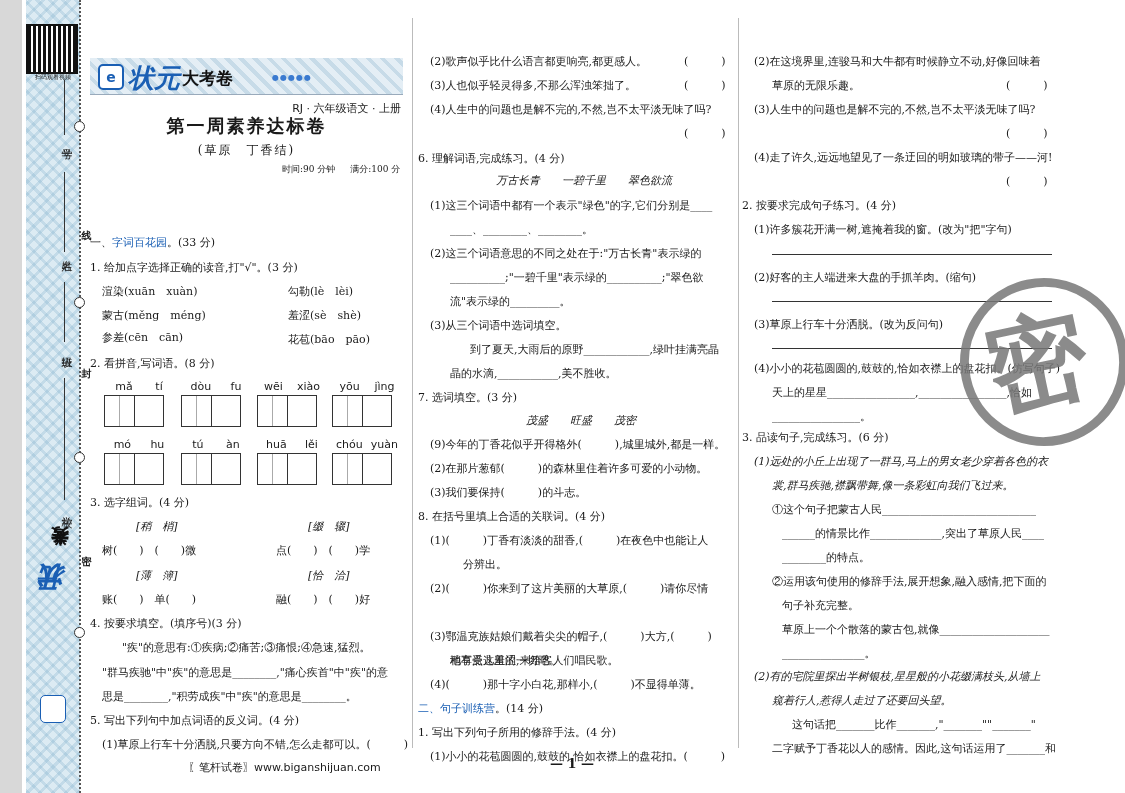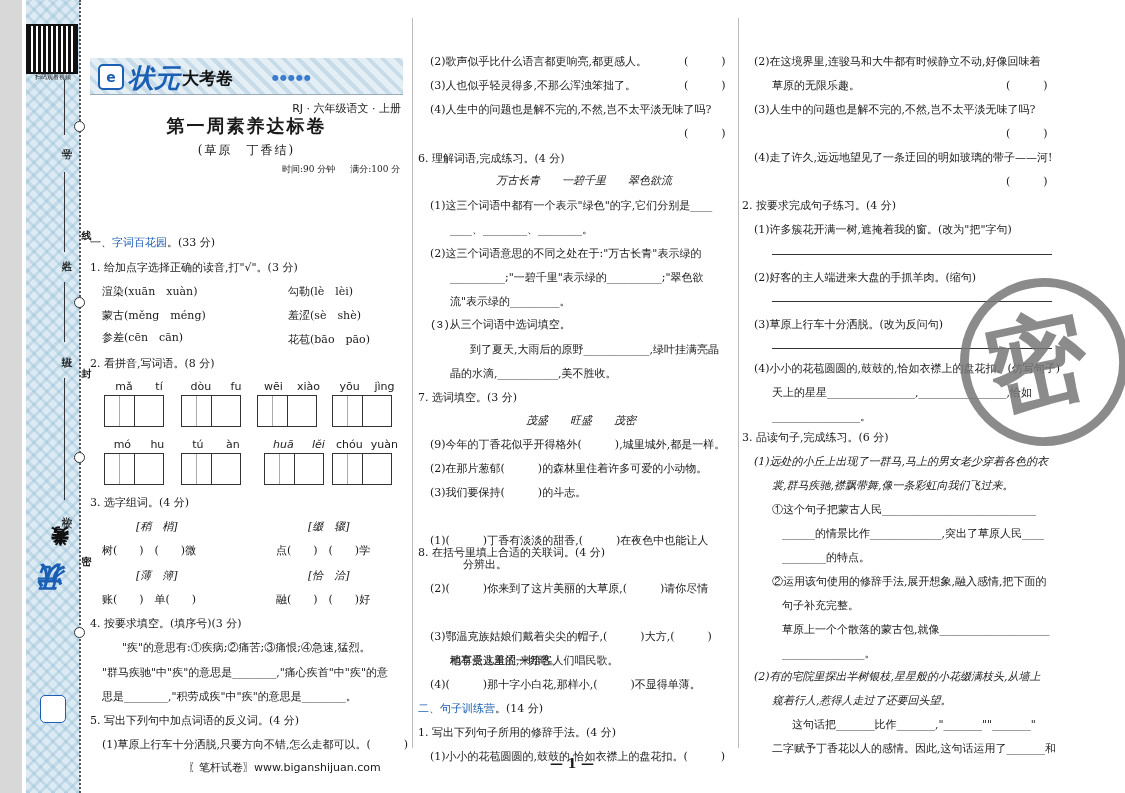--- a/index.html
+++ b/index.html
@@ -184,21 +184,21 @@
   <div class="pinyin-group" style="left:93px;top:438px;">
     <div class="py">
         <span>tú</span>
         <span>àn</span>
       </div>
     <div class="boxes">
         <div class="cell"></div>
         <div class="cell"></div>
       </div>
   </div>
-  <div class="pinyin-group" style="left:176px;top:438px;font-style:italic;">
+  <div class="pinyin-group" style="left:169px;top:438px;">
     <div class="py">
         <span>huā</span>
         <span>lěi</span>
       </div>
     <div class="boxes">
         <div class="cell"></div>
         <div class="cell"></div>
       </div>
   </div>
   <div class="pinyin-group" style="left:244px;top:438px;">
@@ -241,31 +241,31 @@
   <div class="ln" style="left:12px;top:103px;">(4)人生中的问题也是解不完的,不然,岂不太平淡无味了吗?</div>
   <div class="ln" style="left:266px;top:127px;">(　　　)</div>
 
   <div class="ln" style="left:0;top:152px;">6. 理解词语,完成练习。(4 分)</div>
   <div class="ln em" style="left:78px;top:174px;">万古长青　　一碧千里　　翠色欲流</div>
   <div class="ln" style="left:12px;top:199px;">(1)这三个词语中都有一个表示"绿色"的字,它们分别是____</div>
   <div class="ln" style="left:32px;top:223px;">____、________、________。</div>
   <div class="ln" style="left:12px;top:247px;">(2)这三个词语意思的不同之处在于:"万古长青"表示绿的</div>
   <div class="ln" style="left:32px;top:271px;">__________;"一碧千里"表示绿的__________;"翠色欲</div>
   <div class="ln" style="left:32px;top:295px;">流"表示绿的_________。</div>
-  <div class="ln" style="left:12px;top:319px;font-family:Liberation Mono, monospace;">(3)从三个词语中选词填空。</div>
+  <div class="ln" style="left:12px;top:319px;">(3)从三个词语中选词填空。</div>
   <div class="ln" style="left:52px;top:343px;">到了夏天,大雨后的原野____________,绿叶挂满亮晶</div>
   <div class="ln" style="left:32px;top:367px;">晶的水滴,___________,美不胜收。</div>
 
   <div class="ln" style="left:0;top:391px;">7. 选词填空。(3 分)</div>
   <div class="ln em" style="left:108px;top:414px;">茂盛　　旺盛　　茂密</div>
   <div class="ln" style="left:12px;top:438px;">(9)今年的丁香花似乎开得格外(　　　),城里城外,都是一样。</div>
   <div class="ln" style="left:12px;top:462px;">(2)在那片葱郁(　　　)的森林里住着许多可爱的小动物。</div>
   <div class="ln" style="left:12px;top:486px;">(3)我们要保持(　　　)的斗志。</div>
 
-  <div class="ln" style="left:0;top:510px;margin-top:36px;">8. 在括号里填上合适的关联词。(4 分)</div>
+  <div class="ln" style="left:0;top:510px;">8. 在括号里填上合适的关联词。(4 分)</div>
   <div class="ln" style="left:12px;top:534px;">(1)(　　　)丁香有淡淡的甜香,(　　　)在夜色中也能让人</div>
   <div class="ln" style="left:45px;top:558px;">分辨出。</div>
   <div class="ln" style="left:12px;top:582px;">(2)(　　　)你来到了这片美丽的大草原,(　　　)请你尽情</div>
   <div class="ln" style="left:32px;top:638px;margin-top:16px;">地享受这里的一切吧。</div>
   <div class="ln" style="left:12px;top:630px;">(3)鄂温克族姑娘们戴着尖尖的帽子,(　　　)大方,(　　　)</div>
   <div class="ln" style="left:32px;top:654px;">稍有点儿羞涩,来给客人们唱民歌。</div>
   <div class="ln" style="left:12px;top:678px;">(4)(　　　)那十字小白花,那样小,(　　　)不显得单薄。</div>
 
   <div class="ln" style="left:0;top:702px;"><span class="sec">二、</span><span class="sec">句子训练营</span><span>。(14 分)</span></div>
   <div class="ln" style="left:0;top:726px;">1. 写出下列句子所用的修辞手法。(4 分)</div>

